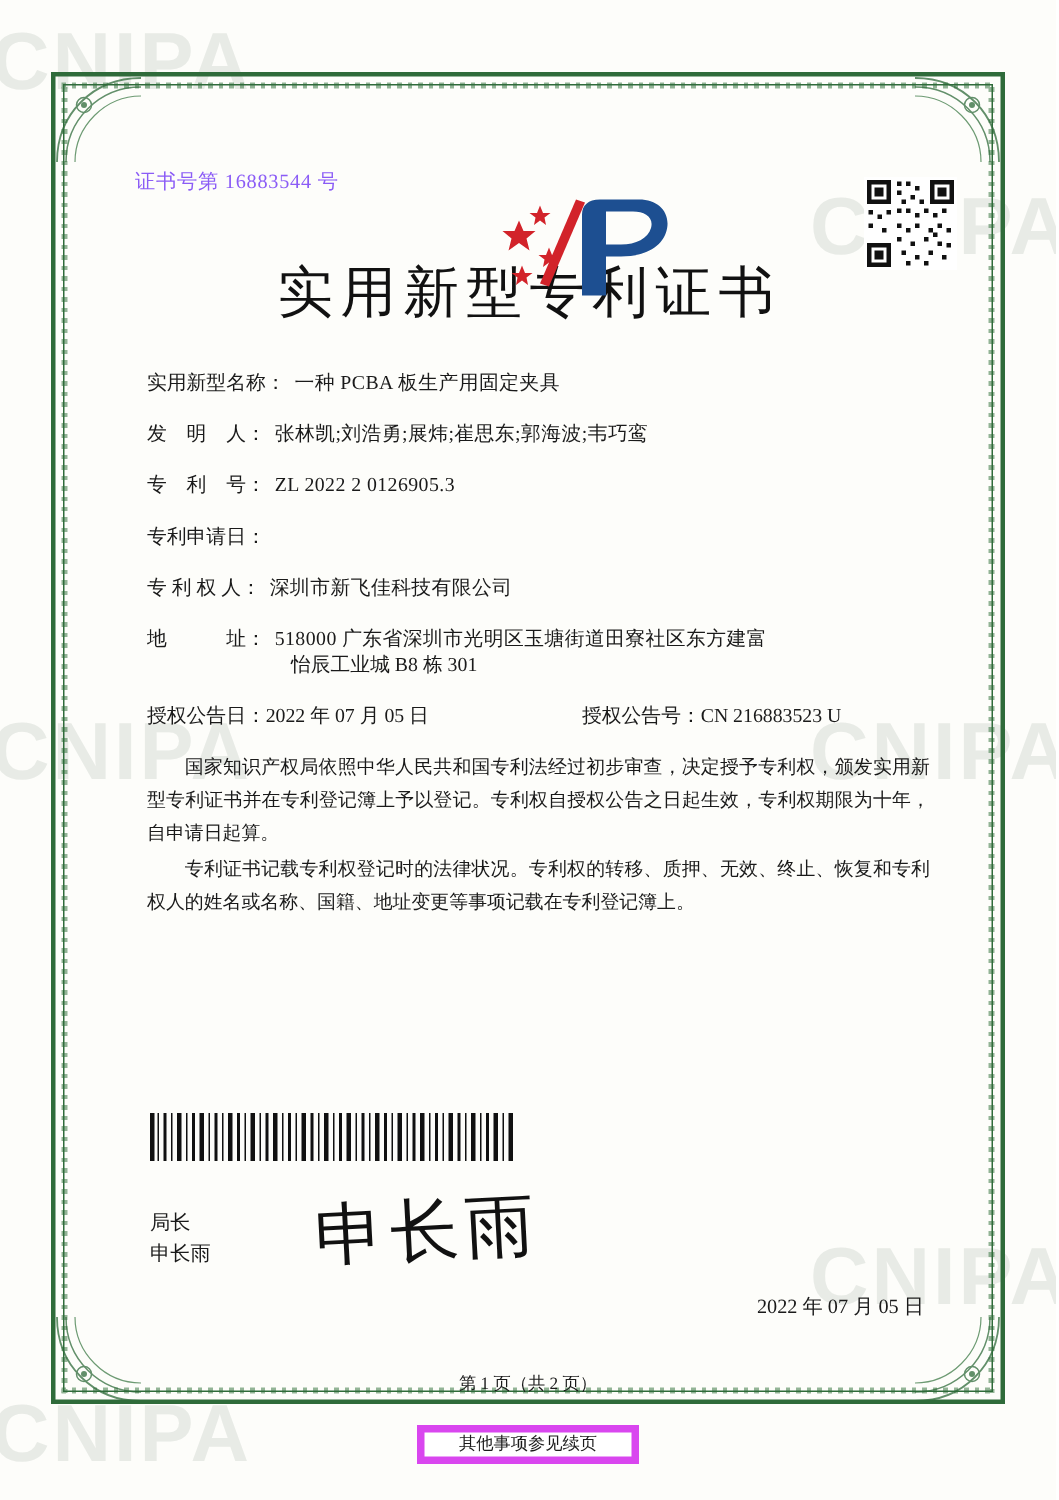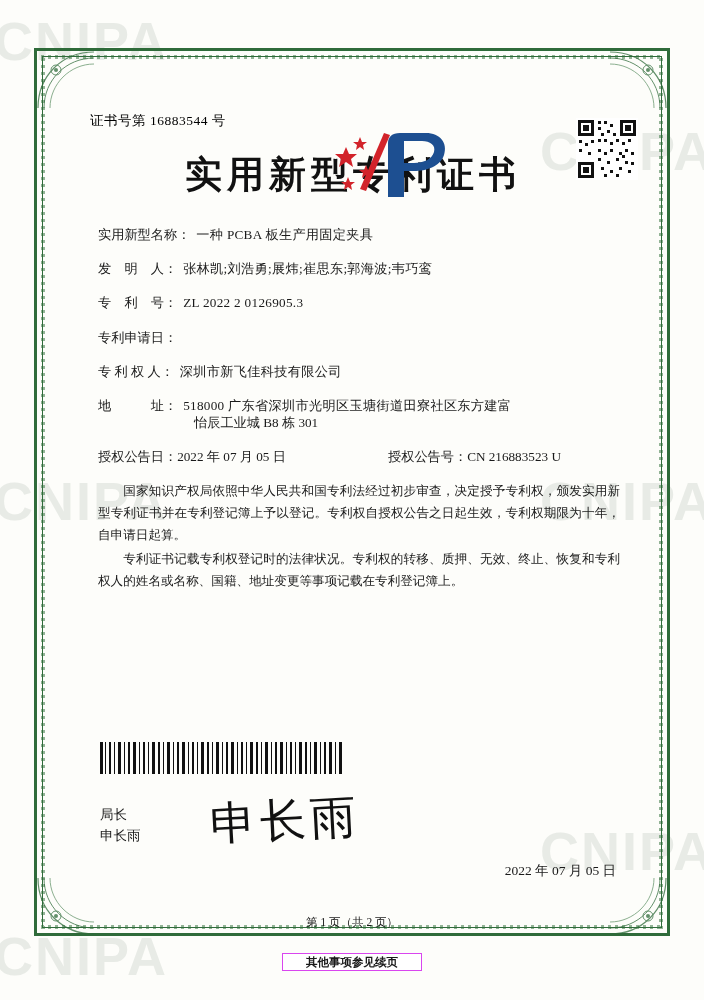--- a/index.html
+++ b/index.html
@@ -87,21 +87,21 @@
   .content {
     position: absolute;
     left: 60px;
     top: 70px;
     width: 586px;
     z-index: 5;
   }
 
   .cert-no {
     font-size: 13.5px;
-    color: #000000;
+    color: #8b5cf6;
     letter-spacing: .5px;
     margin-left: 30px;
     margin-top: 42px;
   }
 
   .emblem {
     position: absolute;
     left: 270px;
     top: 55px;
     width: 130px;
@@ -112,24 +112,24 @@
     position: absolute;
     right: 8px;
     top: 48px;
     width: 62px;
     height: 62px;
   }
 
   .title {
     text-align: center;
     font-size: 37px;
-    font-weight: bold;
+    font-weight: normal;
     letter-spacing: 5px;
     color: #111;
-    margin-top: 20px;
+    margin-top: 40px;
     font-family: "DejaVu Serif", serif;
   }
 
   .fields {
     margin-top: 28px;
     padding-left: 38px;
     font-size: 13.2px;
     color: #1a1a1a;
     line-height: 1.0;
   }
@@ -225,22 +225,21 @@
     right: 0;
     top: 955px;
     text-align: center;
     font-size: 11.5px;
     color: #1a1a1a;
     z-index: 6;
   }
   .footer-note span {
     background: #fff;
     padding: 2px 23px;
-    border: 1px solid #d946ef;
-    font-weight: bold;
+    border: 5px solid #d946ef;
   }
 </style>
 </head>
 <body>
 
 <div class="page">
 
   <div class="watermark" style="left:-6px; top:10px; font-size:54px;">CNIPA</div>
   <div class="watermark" style="right:-10px; top:120px; font-size:54px;">CNIPA</div>
   <div class="watermark" style="left:-6px; top:470px; font-size:54px;">CNIPA</div>

